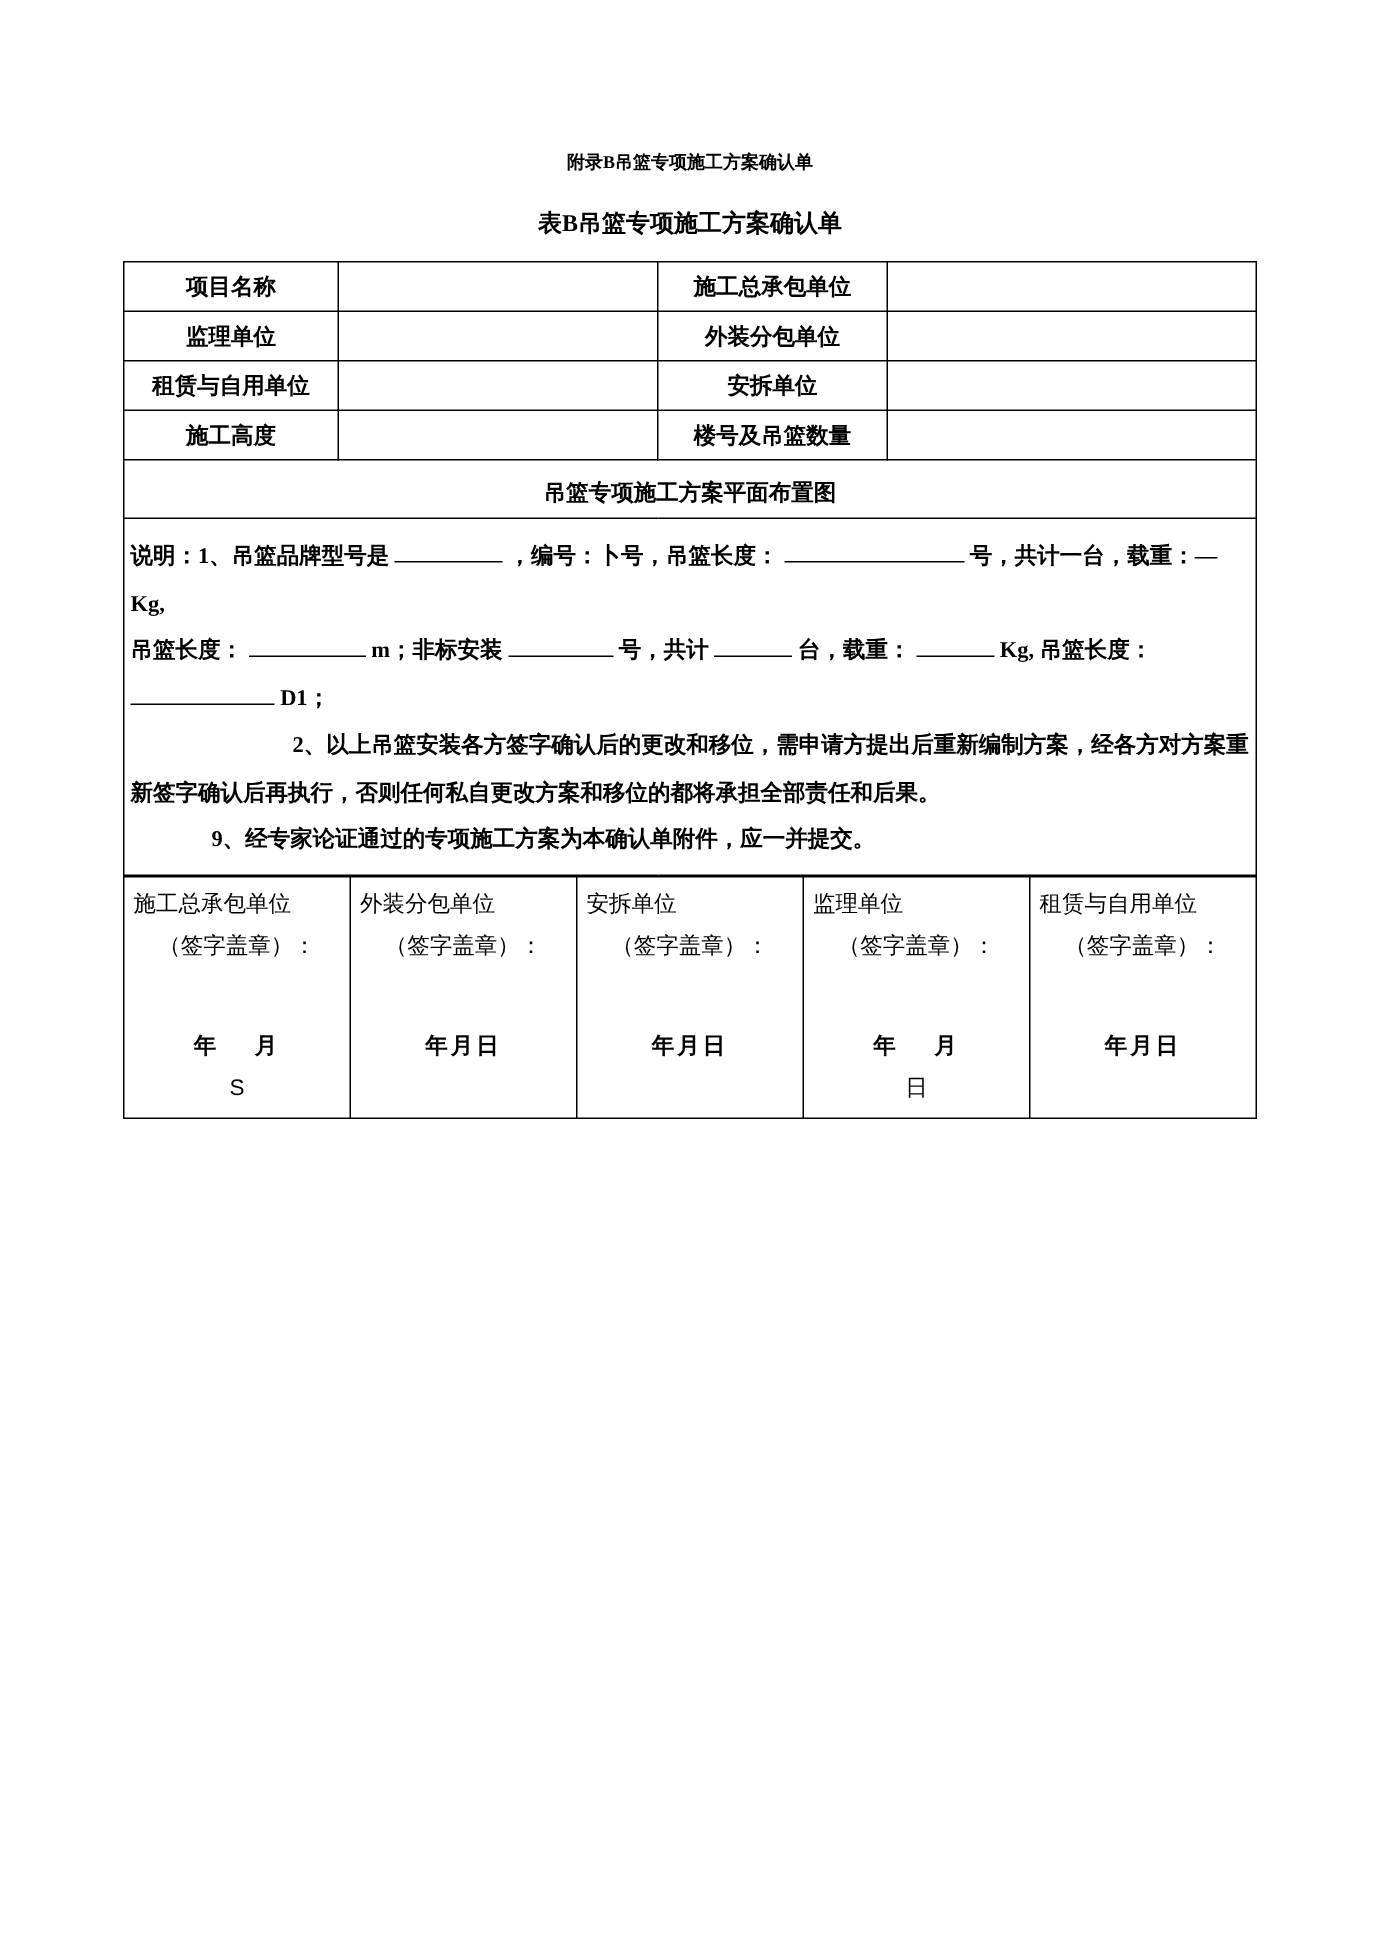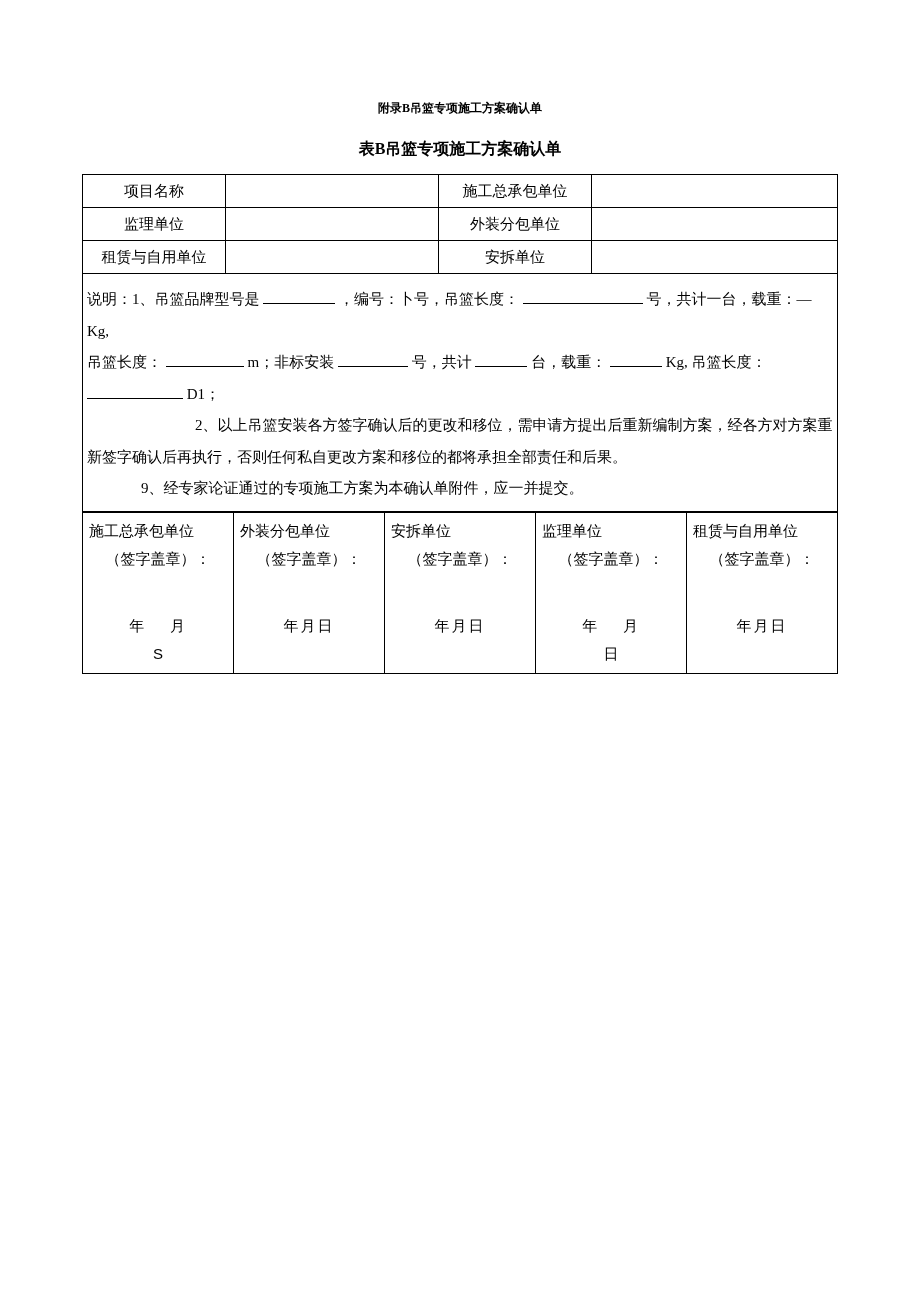--- a/index.html
+++ b/index.html
@@ -32,20 +32,21 @@
     border-collapse: collapse;
     width: 100%;
   }
   .tbl-top td {
     border: 1px solid #000;
     padding: 6px 6px;
     height: 20px;
     font-size: 15px;
     text-align: center;
     vertical-align: middle;
+    font-weight: bold;
   }
   .tbl-top .w1 { width: 130px; }
   .tbl-top .w2 { width: 200px; }
   .tbl-top .w3 { width: 140px; }
   .tbl-top .w4 { }
 
   .layout-cell {
     text-align: center !important;
     vertical-align: top !important;
     padding-top: 12px !important;
@@ -85,20 +86,21 @@
     padding-left: 2px;
   }
   .sig-s2 {
     display: block;
   }
   .sig-date {
     display: block;
     margin-top: 38px;
     text-align: center;
     letter-spacing: 2px;
+    font-weight: bold;
   }
   .sig-date.wide {
     word-spacing: 18px;
   }
   .sig-extra {
     display:block;
     font-family: Arial, sans-serif;
   }
 </style>
 </head>
@@ -121,20 +123,31 @@
       <td>监理单位</td>
       <td></td>
       <td>外装分包单位</td>
       <td></td>
     </tr>
     <tr>
       <td>租赁与自用单位</td>
       <td></td>
       <td>安拆单位</td>
       <td></td>
+    </tr>
+    <tr>
+      <td>施工高度</td>
+      <td></td>
+      <td>楼号及吊篮数量</td>
+      <td></td>
+    </tr>
+    <tr>
+      <td colspan="4" class="layout-cell">
+        <span>吊篮专项施工方案平面布置图</span>
+      </td>
     </tr>
     <tr>
       <td colspan="4" class="explain-cell">
         <span>
           <span>说明：1、吊篮品牌型号是</span>
           <span class="u" style="width:72px"></span>
           <span>，编号：卜号，吊篮长度：</span>
           <span class="u" style="width:120px"></span>
           <span>号，共计一台，载重：—Kg,</span>
         </span><br>

